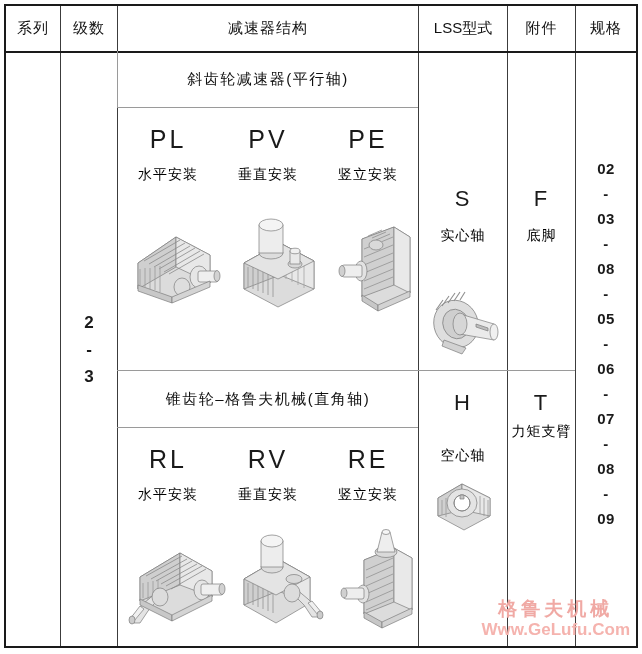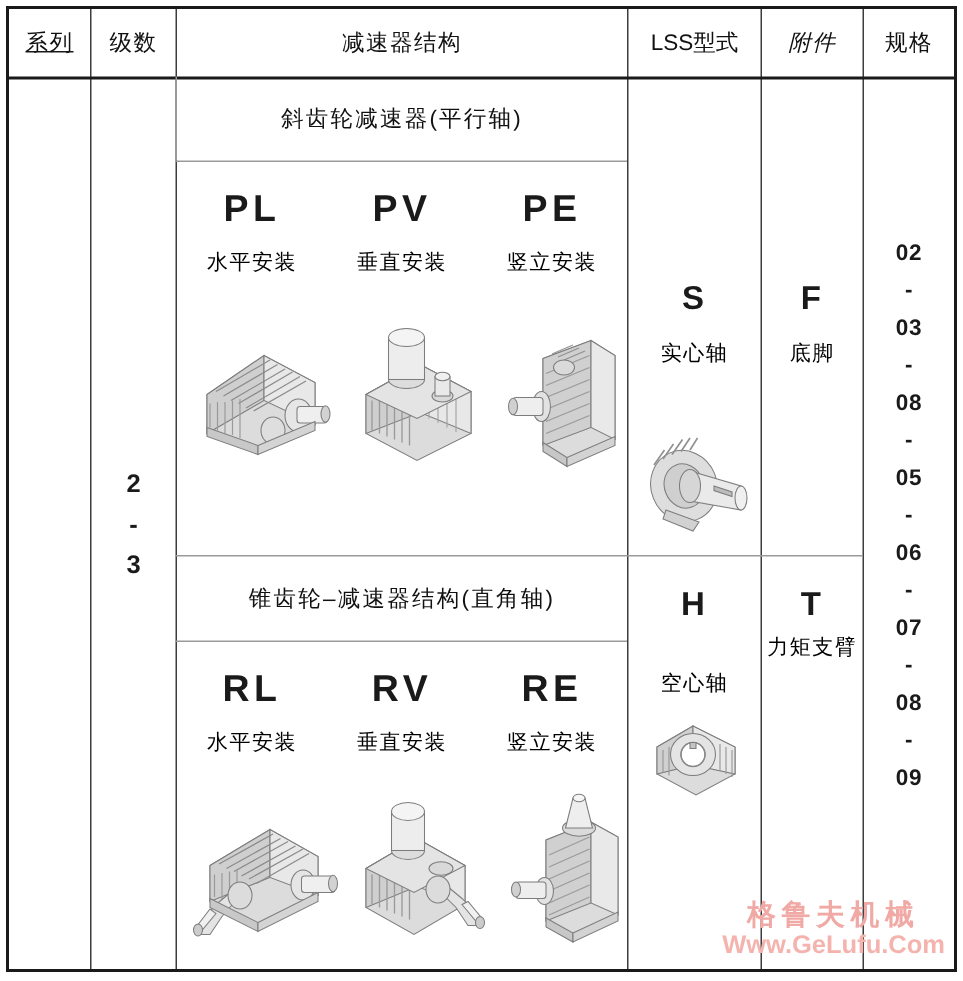--- a/index.html
+++ b/index.html
@@ -69,21 +69,21 @@
   
   .group-title {
     font-size: 15px;
     letter-spacing: 1.5px;
     color: #111;
   }
 
   
   .code {
     font-size: 25px;
-    font-weight: bold;
+    font-weight: normal;
     letter-spacing: 3px;
     color: #1a1a1a;
     font-family: "Liberation Sans", "DejaVu Sans", sans-serif;
     margin-top: 15px;
   }
   .code.small {
     font-size: 22px;
     letter-spacing: 2px;
   }
 
@@ -124,21 +124,21 @@
     right: 6px;
     bottom: 8px;
     text-align: center;
     line-height: 1.0;
     pointer-events: none;
   }
   #watermark .wm-cn {
     font-size: 19px;
     letter-spacing: 4px;
     color: #f0a9a4;
-    font-family: Liberation Serif, serif;
+    font-family: Liberation Mono, monospace;
     font-weight: bold;
     white-space: nowrap;
   }
   #watermark .wm-url {
     font-size: 17px;
     color: #f5b3ae;
     font-family: "Liberation Sans", "DejaVu Sans", sans-serif;
     font-weight: bold;
     white-space: nowrap;
     margin-top: 1px;
@@ -160,37 +160,37 @@
   <div class="hrule light" style="left:111px; top:101px; width:301px;"></div>
 
   <div class="hrule light" style="left:111px; top:364px; width:301px;"></div>
 
   <div class="hrule light" style="left:111px; top:421px; width:301px;"></div>
 
   <div class="hrule light" style="left:412px; top:364px; width:157px;"></div>
 
   <div class="vrule light" style="left:111px; top:45px; height:56px;"></div>
 
-  <div class="cell" style="left:0;   top:0;  width:54px;  height:45px;text-decoration:underline;">
+  <div class="cell" style="left:0;   top:0;  width:54px;  height:45px;">
     <span class="hdr-text">系列</span>
   </div>
 
   <div class="cell" style="left:55px; top:0;  width:56px;  height:45px;">
     <span class="hdr-text">级数</span>
   </div>
 
   <div class="cell" style="left:112px; top:0; width:300px; height:45px;">
     <span class="hdr-text">减速器结构</span>
   </div>
 
   <div class="cell" style="left:413px; top:0; width:88px;  height:45px;">
     <span class="hdr-text lss">LSS型式</span>
   </div>
 
-  <div class="cell" style="left:502px; top:0; width:67px;  height:45px;font-style:italic;">
+  <div class="cell" style="left:502px; top:0; width:67px;  height:45px;">
     <span class="hdr-text">附件</span>
   </div>
 
   <div class="cell" style="left:570px; top:0; width:60px;  height:45px;font-family:Liberation Serif, serif;">
     <span class="hdr-text">规格</span>
   </div>
 
   <div class="cell" style="left:0; top:46px; width:54px; height:594px;">
     <span></span>
   </div>
@@ -330,21 +330,21 @@
 
         <ellipse cx="40" cy="36" rx="7" ry="5" fill="#dadada"></ellipse>
 
         <polygon points="26,86 42,96 42,102 26,92" fill="#c7c7c7"></polygon>
         <polygon points="42,96 74,82 74,88 42,102" fill="#d3d3d3"></polygon>
       </g>
     </svg>
   </div>
 
   <div class="cell" style="left:112px; top:366px; width:300px; height:55px;">
-    <span class="group-title">锥齿轮–减速器结构(直角轴)</span>
+    <span class="group-title">锥齿轮–格鲁夫机械(直角轴)</span>
   </div>
 
   <div class="cell" style="left:112px; top:428px; width:100px; height:36px;">
     <span class="code">RL</span>
   </div>
   <div class="cell" style="left:212px; top:428px; width:100px; height:36px;">
     <span class="code">RV</span>
   </div>
   <div class="cell" style="left:312px; top:428px; width:100px; height:36px;">
     <span class="code">RE</span>

